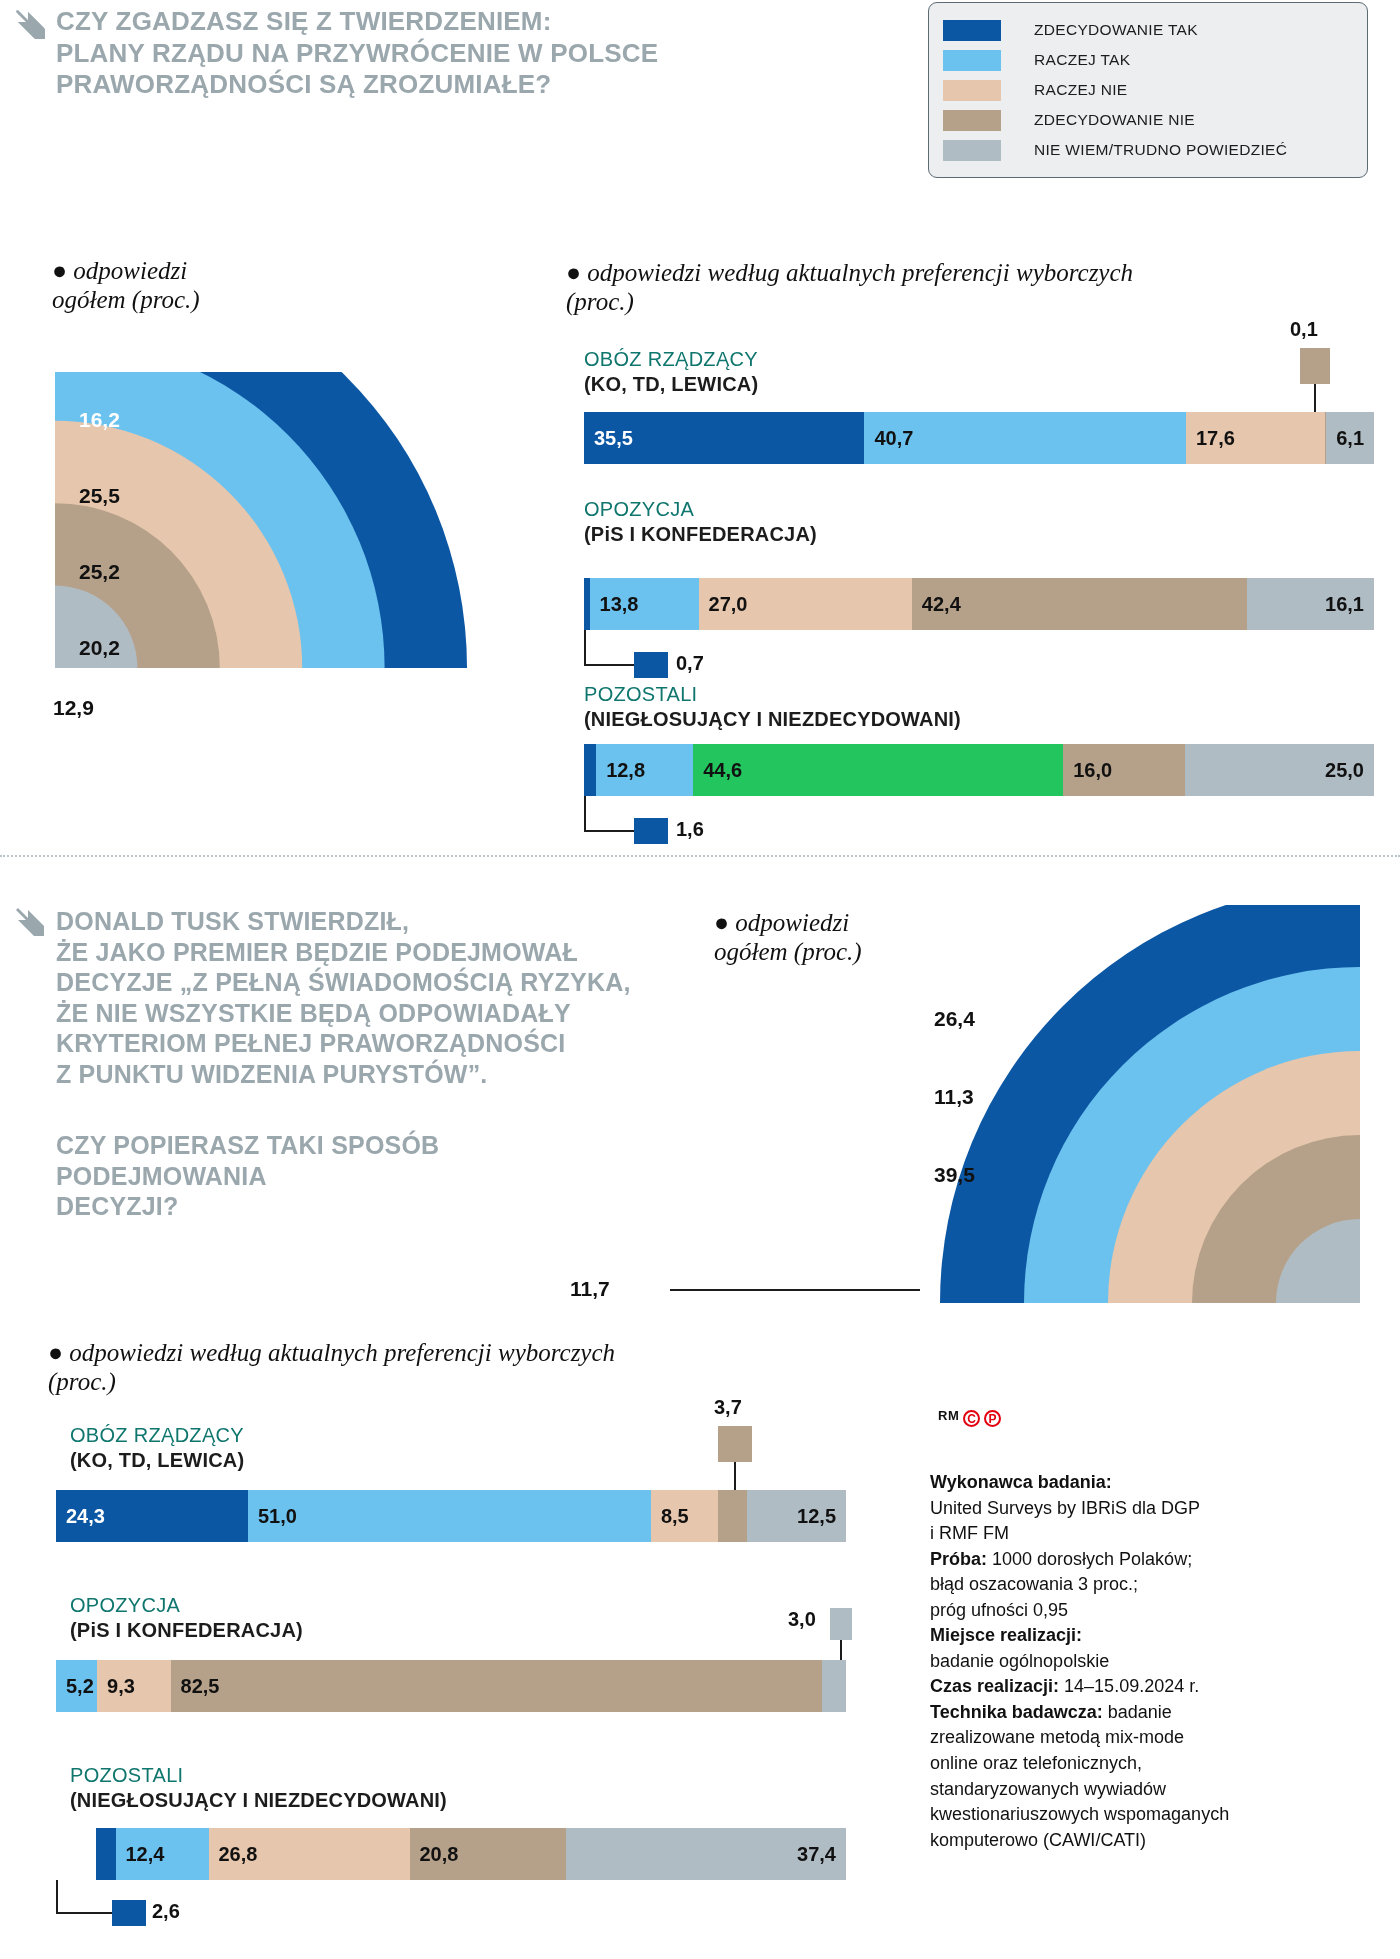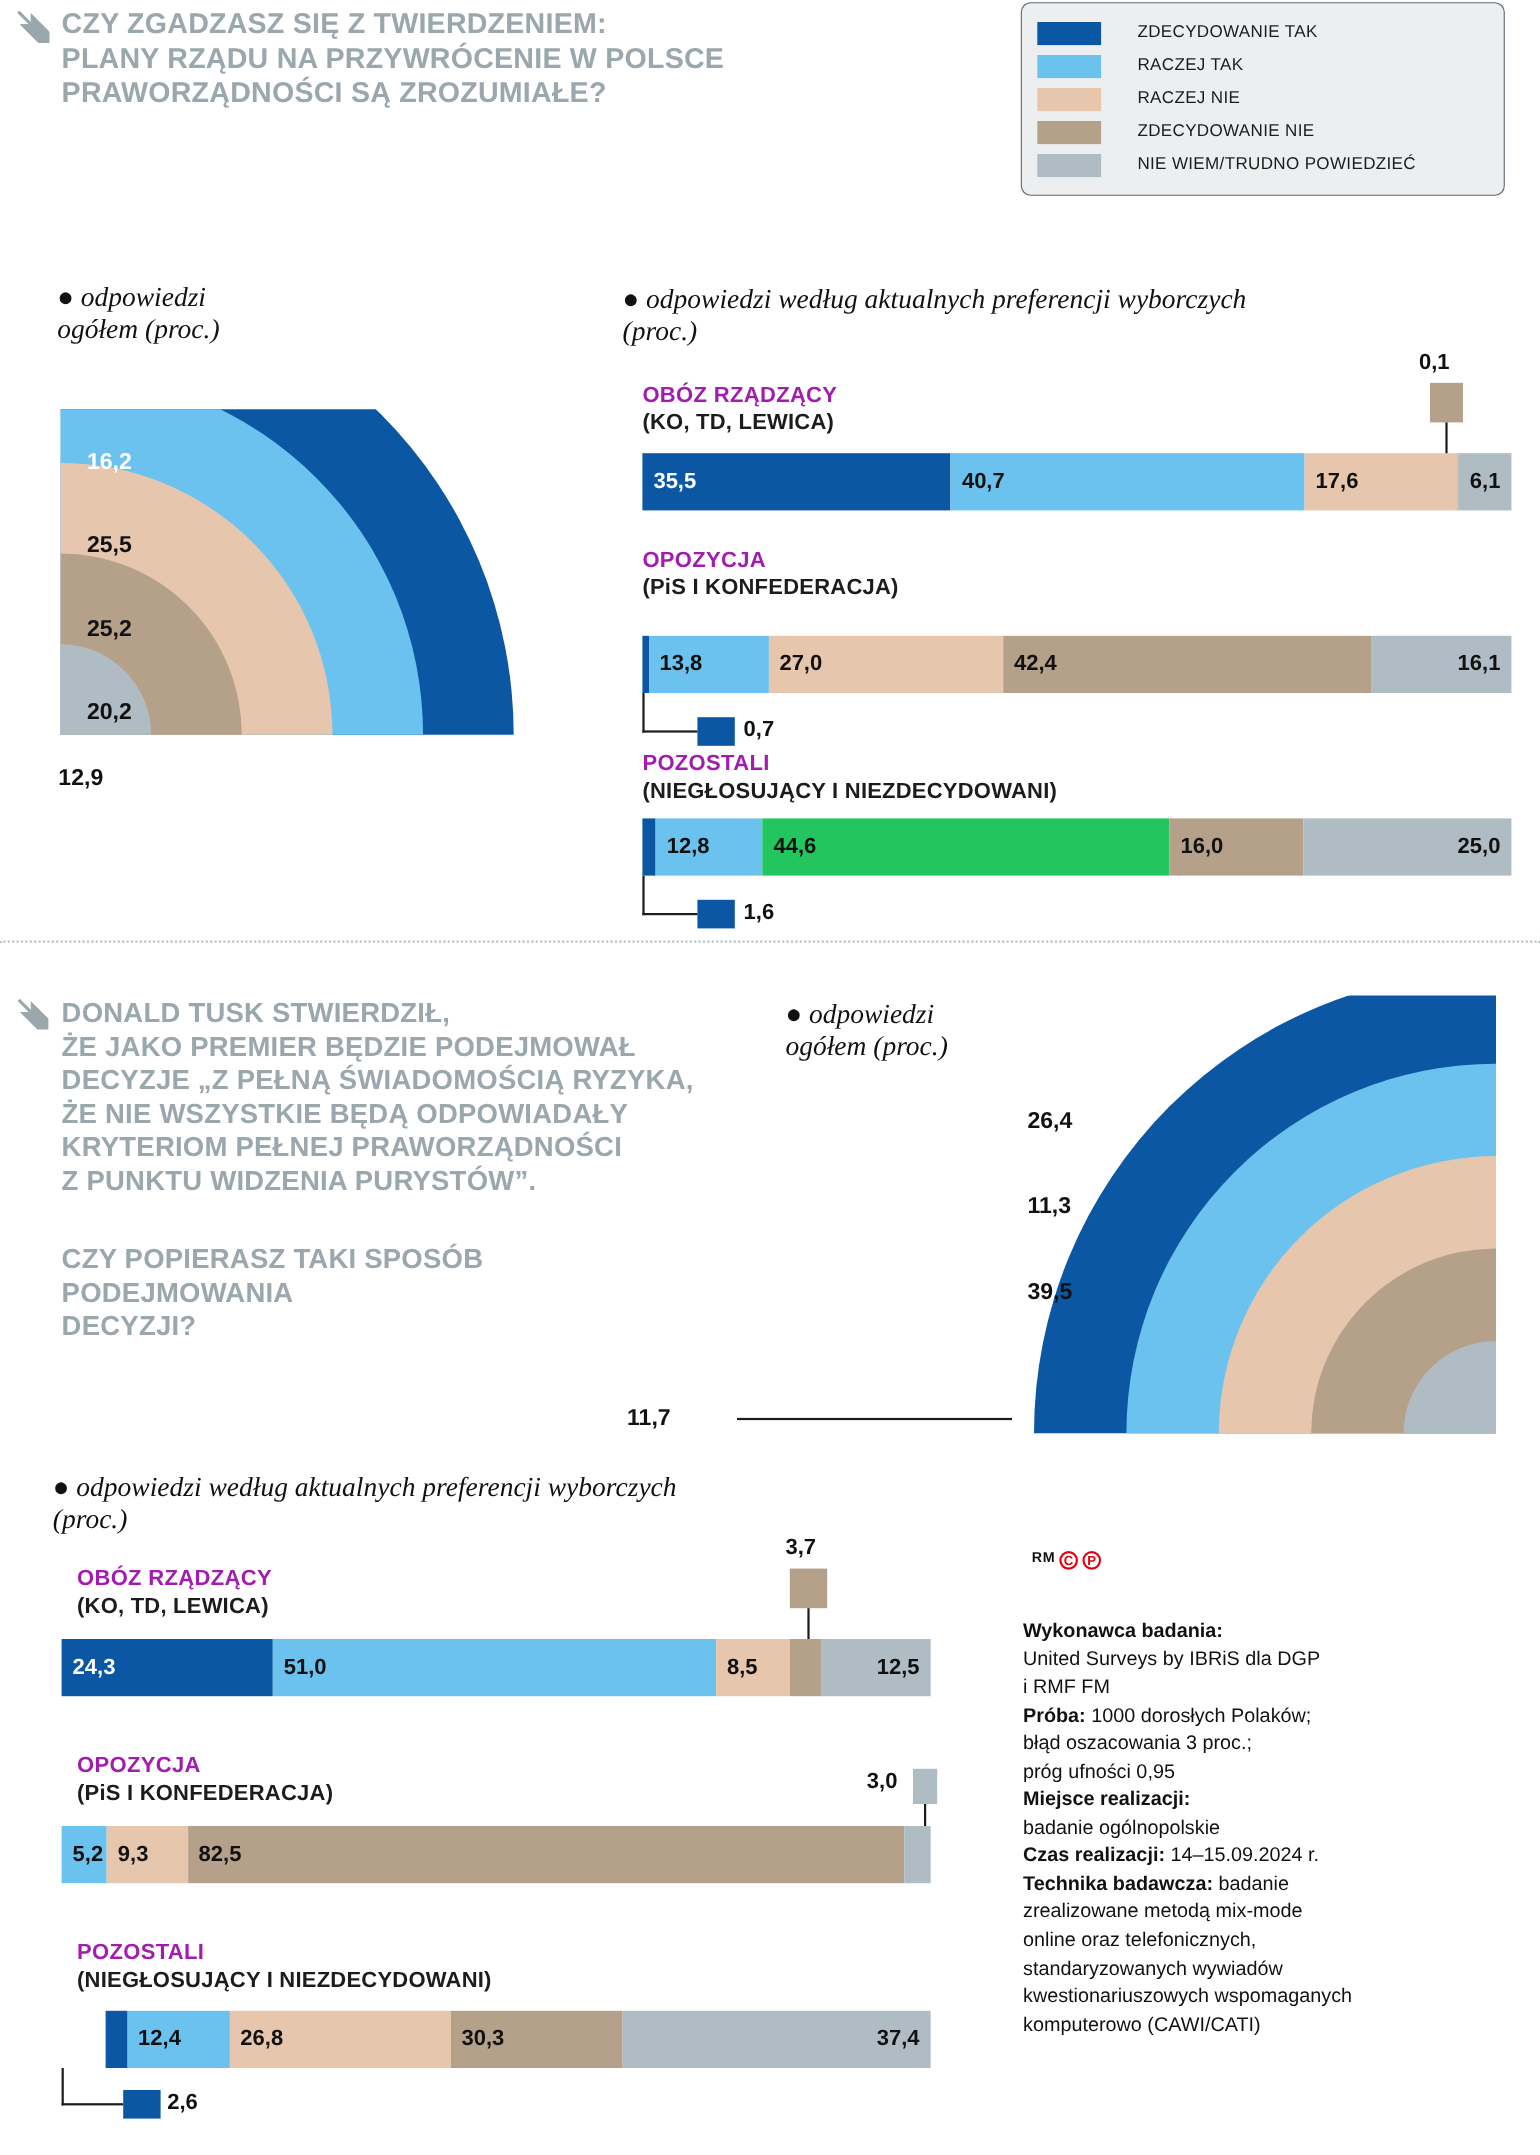--- a/index.html
+++ b/index.html
@@ -31,21 +31,21 @@
   .legend-lb { font-size:15.5px; letter-spacing:0.3px; color:#1c1c1c; white-space:nowrap; }
 
   
   .cap {
     font-family:"Liberation Serif", serif; font-style:italic;
     font-size:25px; line-height:1.16; color:#111;
   }
   .cap .bullet { font-style:normal; }
 
   
-  .grp-name { font-weight:bold; font-size:20px; color:#a21caf; letter-spacing:0.3px; line-height:1.15;}
+  .grp-name { font-weight:normal; font-size:20px; color:#0f766e; letter-spacing:0.3px; line-height:1.15;}
   .grp-sub  { font-weight:bold; font-size:20px; color:#1c1c1c; letter-spacing:0.2px; line-height:1.3;}
 
   
   .bar { position:absolute; display:flex; height:48px; }
   .seg { position:relative; height:100%; }
   .seg span {
     position:absolute; top:50%; transform:translateY(-50%);
     font-weight:bold; font-size:20px; white-space:nowrap;
   }
   .seg.lead span { left:10px; }
@@ -276,21 +276,21 @@
     <div class="callout" style="left: 788px; top: 1608px;">3,0</div>
     <div class="bar" style="left: 56px; top: 1828px; width: 790px; height: 52px; padding-left: 40px;">
       <div class="seg lead" style="flex: 2.6 0 0px; background: rgb(11, 87, 164);"></div>
       <div class="seg lead" style="flex: 12.4 0 0px; background: rgb(108, 194, 239);">
         <span style="color: rgb(17, 17, 17);">12,4</span>
       </div>
       <div class="seg lead" style="flex: 26.8 0 0px; background: rgb(230, 198, 172);">
         <span style="color: rgb(17, 17, 17);">26,8</span>
       </div>
       <div class="seg lead" style="flex: 20.8 0 0px; background: rgb(181, 161, 137);">
-        <span style="color: rgb(17, 17, 17);">30,3</span>
+        <span style="color: rgb(17, 17, 17);">20,8</span>
       </div>
       <div class="seg trail" style="flex: 37.4 0 0px; background: rgb(176, 188, 196);">
         <span style="color: rgb(17, 17, 17);">37,4</span>
       </div>
     </div>
     <div class="chip" style="left: 112px; top: 1900px; width: 34px; height: 26px; background: rgb(11, 87, 164);"></div>
     <div class="lline" style="left: 56px; top: 1880px; width: 2px; height: 34px;"></div>
     <div class="lline" style="left: 56px; top: 1912px; width: 56px; height: 2px;"></div>
     <div class="callout" style="left: 152px; top: 1900px;">2,6</div>
   </div>

